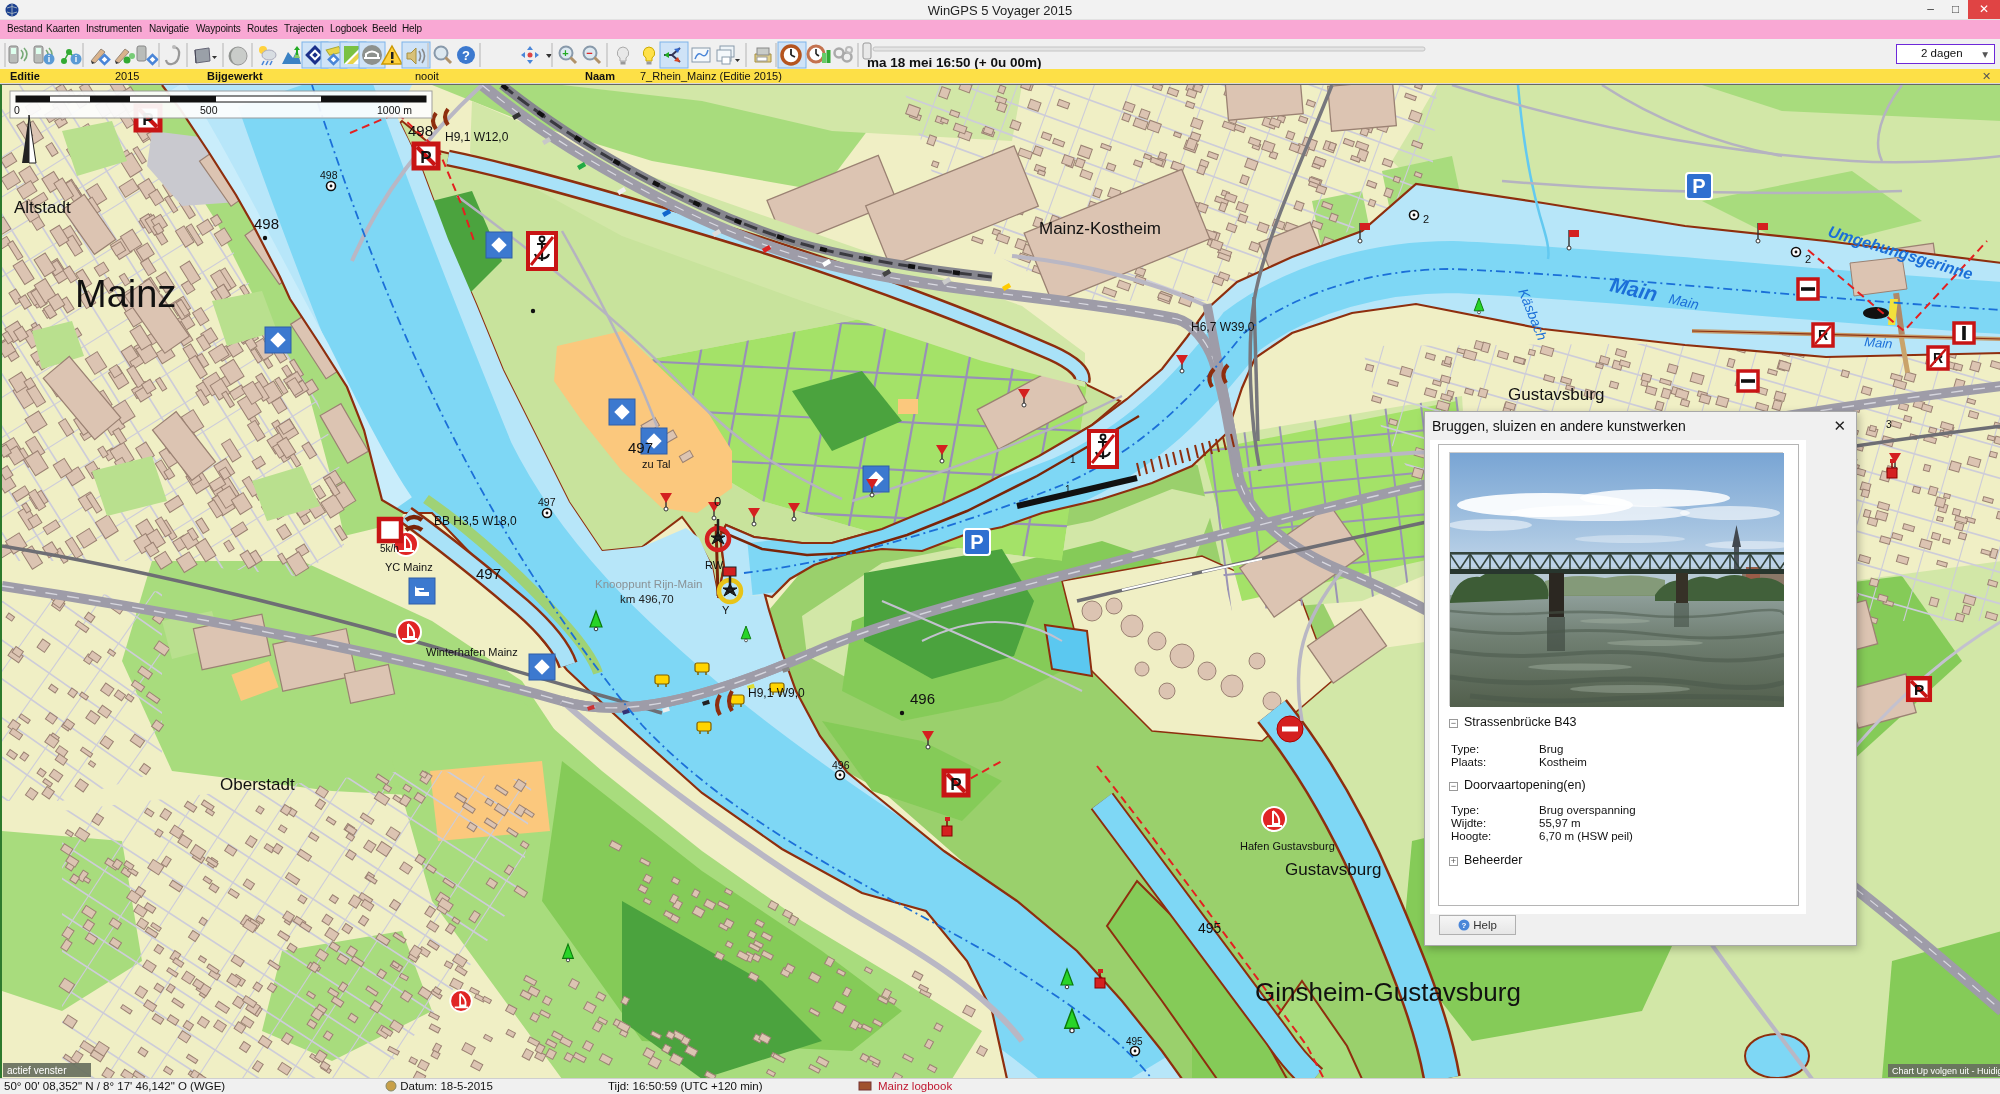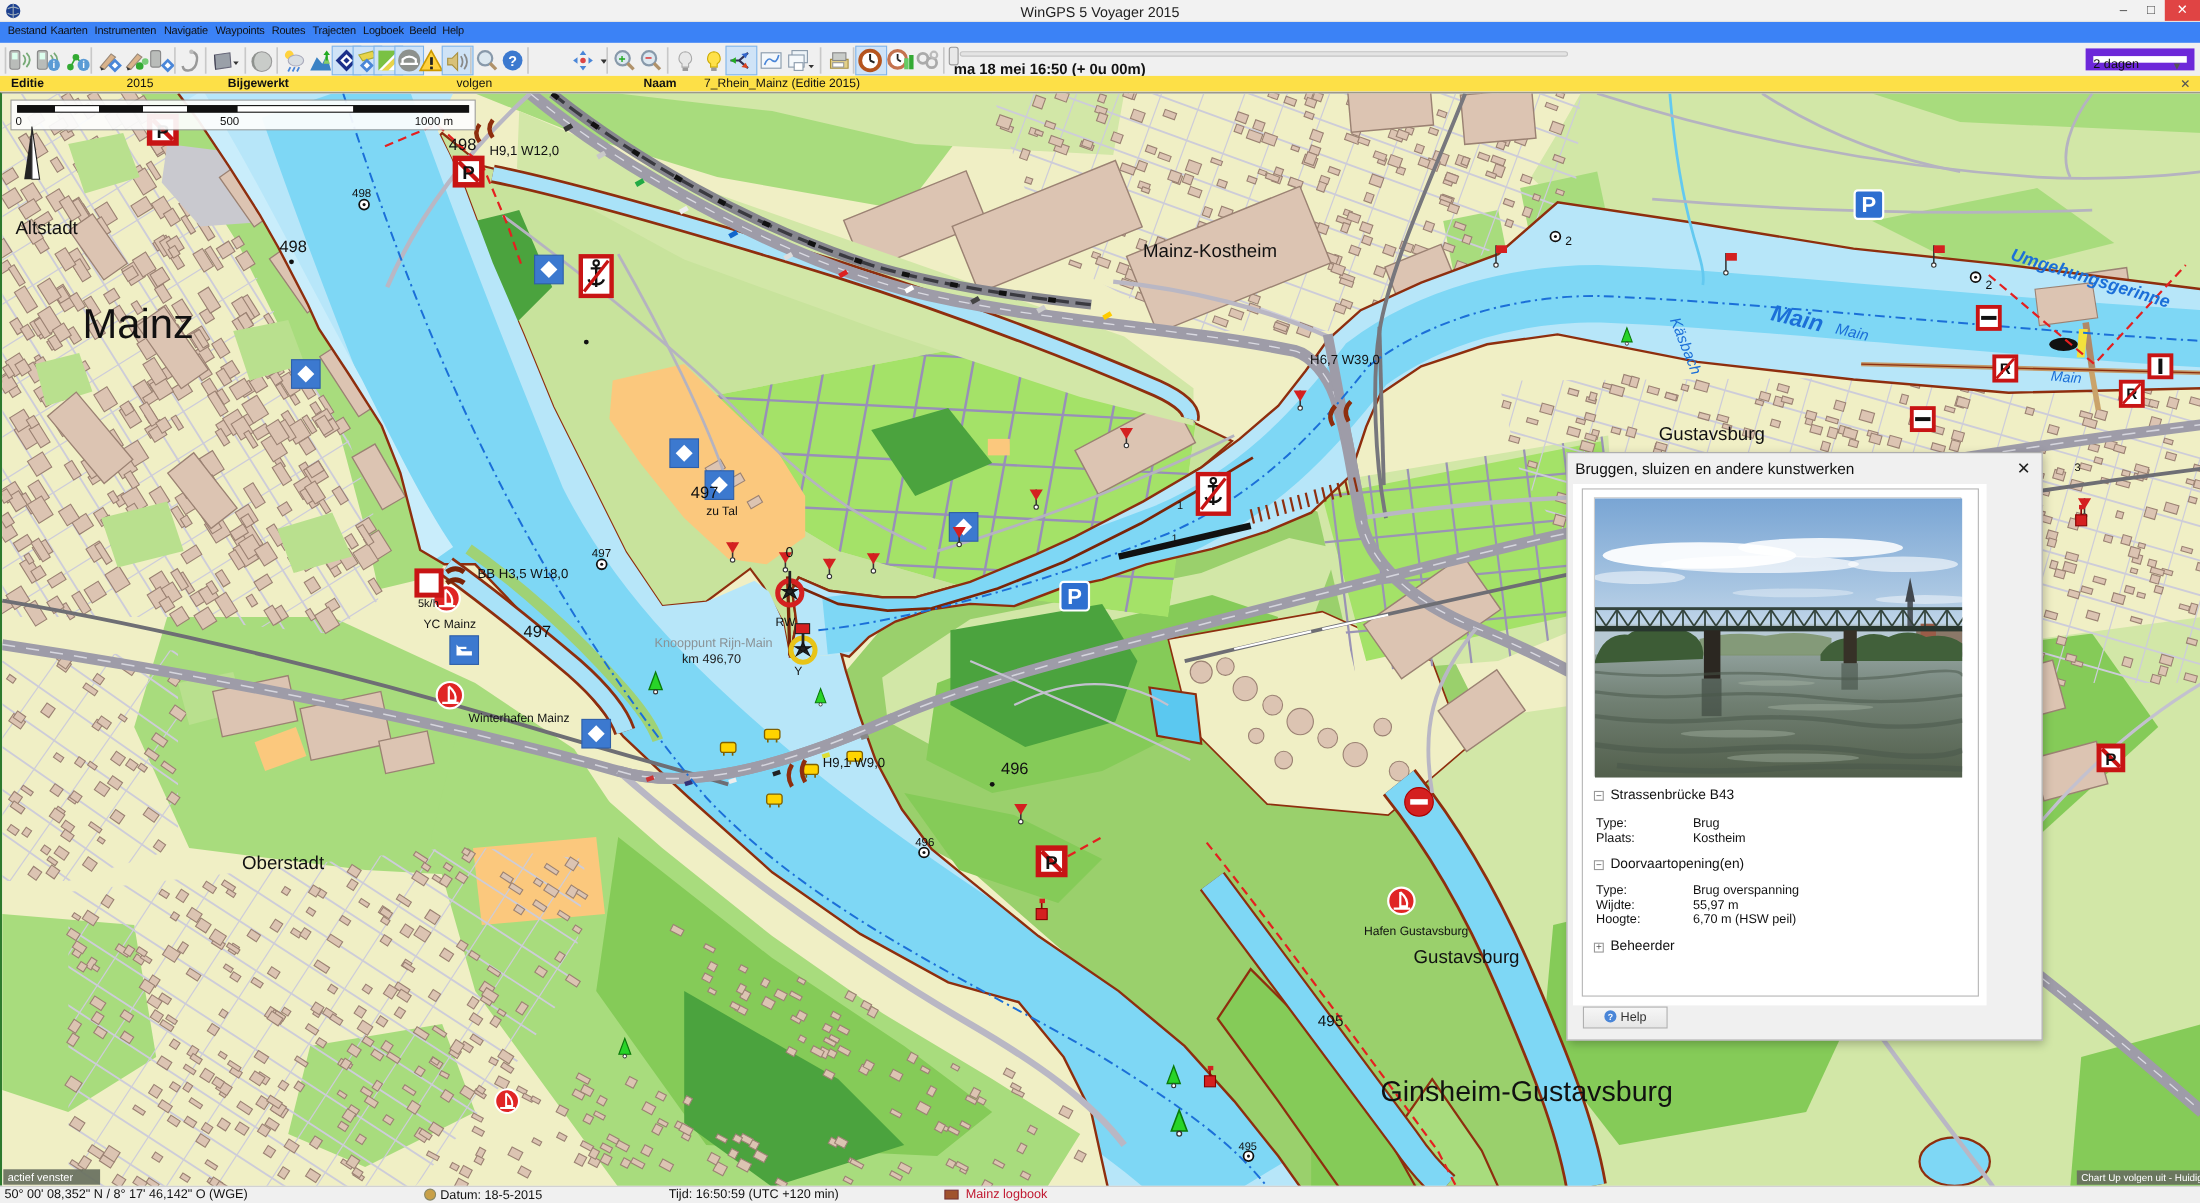--- a/index.html
+++ b/index.html
@@ -1,18 +1,18 @@
 <!DOCTYPE html>
 <html><head><meta charset="utf-8"><style>
 *{margin:0;padding:0;box-sizing:border-box}
 body{width:2000px;height:1094px;font-family:"Liberation Sans",sans-serif;overflow:hidden;background:#fff}
 #titlebar{position:absolute;left:0;top:0;width:2000px;height:20px;background:#f2f2f2;border-bottom:1px solid #e2e2e2}
 #title{position:absolute;left:0;top:3px;width:2000px;text-align:center;font-size:13px;color:#222}
 .winbtn{position:absolute;top:0;height:19px;text-align:center;font-size:12px;color:#444;line-height:18px}
-#menubar{position:absolute;left:0;top:20px;width:2000px;height:19px;background:#3b82f6;font-size:10px;letter-spacing:-0.2px;color:#111}
+#menubar{position:absolute;left:0;top:20px;width:2000px;height:19px;background:#f9a8d4;font-size:10px;letter-spacing:-0.2px;color:#111}
 #menubar span{position:absolute;top:3px}
 #toolbar{position:absolute;left:0;top:39px;width:2000px;height:30px;background:#f0f0f0}
 #infobar{position:absolute;left:0;top:69px;width:2000px;height:15px;background:#fde047;border-bottom:1px solid #d9d9d9;font-size:11px;color:#111}
 #infobar b{font-weight:bold}
 #infobar span{position:absolute;top:1px}
 #map{position:absolute;left:0;top:84px;width:2000px;height:994px;border-top:1px solid #666;border-left:2px solid #2d7a2d}
 #statusbar{position:absolute;left:0;top:1078px;width:2000px;height:16px;background:#f0f0f0;border-top:1px solid #cfcfcf;font-size:11.5px;color:#111}
 #statusbar span{position:absolute;top:1px}
 #dialog{position:absolute;left:1424px;top:411px;width:433px;height:535px;background:#f0f0f0;border:1px solid #a8a8a8;box-shadow:2px 3px 8px rgba(0,0,0,0.25)}
 #dlgtitle{position:absolute;left:7px;top:6px;font-size:14px;color:#111}
@@ -282,26 +282,26 @@
           <circle cx="7" cy="9" r="4.5" fill="none" stroke="#aaa" stroke-width="2.5"></circle>
           <circle cx="15" cy="13" r="4.5" fill="none" stroke="#aaa" stroke-width="2.5"></circle>
           <circle cx="17" cy="6" r="3" fill="none" stroke="#bbb" stroke-width="2"></circle>
         </g>
       </g>
       <line x1="858" y1="42" x2="858" y2="66" stroke="#c8c8c8" stroke-width="1.5"></line>
       <rect x="863" y="42" width="8" height="16" rx="2" fill="#e8e8e8" stroke="#999"></rect>
       <rect x="873" y="46" width="552" height="4" rx="2" fill="#e4e4e4" stroke="#c4c4c4" stroke-width="1"></rect>
       <text x="867" y="66" font-size="13.5" font-weight="bold" fill="#111">ma 18 mei 16:50  (+ 0u 00m)</text>
     </svg></div>
-<div style="position:absolute;left:1896px;top:44px;width:99px;height:20px;background:#fff;border:7px solid #6d28d9;font-size:11.5px;color:#111;padding:2px 0 0 0">2 dagen <span style="float:right;margin-right:6px;color:#555">▾</span></div>
+<div style="position:absolute;left:1896px;top:44px;width:99px;height:20px;background:#fff;border:1px solid #6d28d9;font-size:11.5px;color:#111;padding:2px 0 0 24px">2 dagen <span style="float:right;margin-right:6px;color:#555">▾</span></div>
 <div id="infobar">
  <span style="left:10px"><b>Editie</b></span>
     <span style="left:115px">2015</span>
  <span style="left:207px"><b>Bijgewerkt</b></span>
-    <span style="left:415px">volgen</span>
+    <span style="left:415px">nooit</span>
  <span style="left:585px"><b>Naam</b></span>
     <span style="left:640px">7_Rhein_Mainz (Editie 2015)</span>
  <span style="left:1982px;color:#555">✕</span>
 </div>
 <div id="map"><svg width="2000" height="994" viewBox="0 84 2000 994" xmlns="http://www.w3.org/2000/svg" font-family="Liberation Sans, sans-serif">
       <rect x="0" y="84" width="2000" height="994" fill="#f0efc5"></rect>
       <polygon points="1435.0,84.0 2000.0,84.0 2000.0,262.0 1824.0,240.0 1683.0,225.0 1541.0,202.0 1414.0,183.0 1390.0,160.0 1420.0,110.0" fill="#d2e7a7"></polygon>
       <polygon points="1700.0,84.0 2000.0,84.0 2000.0,120.0 1780.0,110.0" fill="#a8dc7d"></polygon>
       <polygon points="430.0,84.0 900.0,84.0 820.0,190.0 650.0,160.0 520.0,120.0" fill="#a8dc7d"></polygon>
       <polygon points="560.0,84.0 1020.0,84.0 1010.0,140.0 830.0,130.0 700.0,100.0" fill="#d2e7a7"></polygon>

